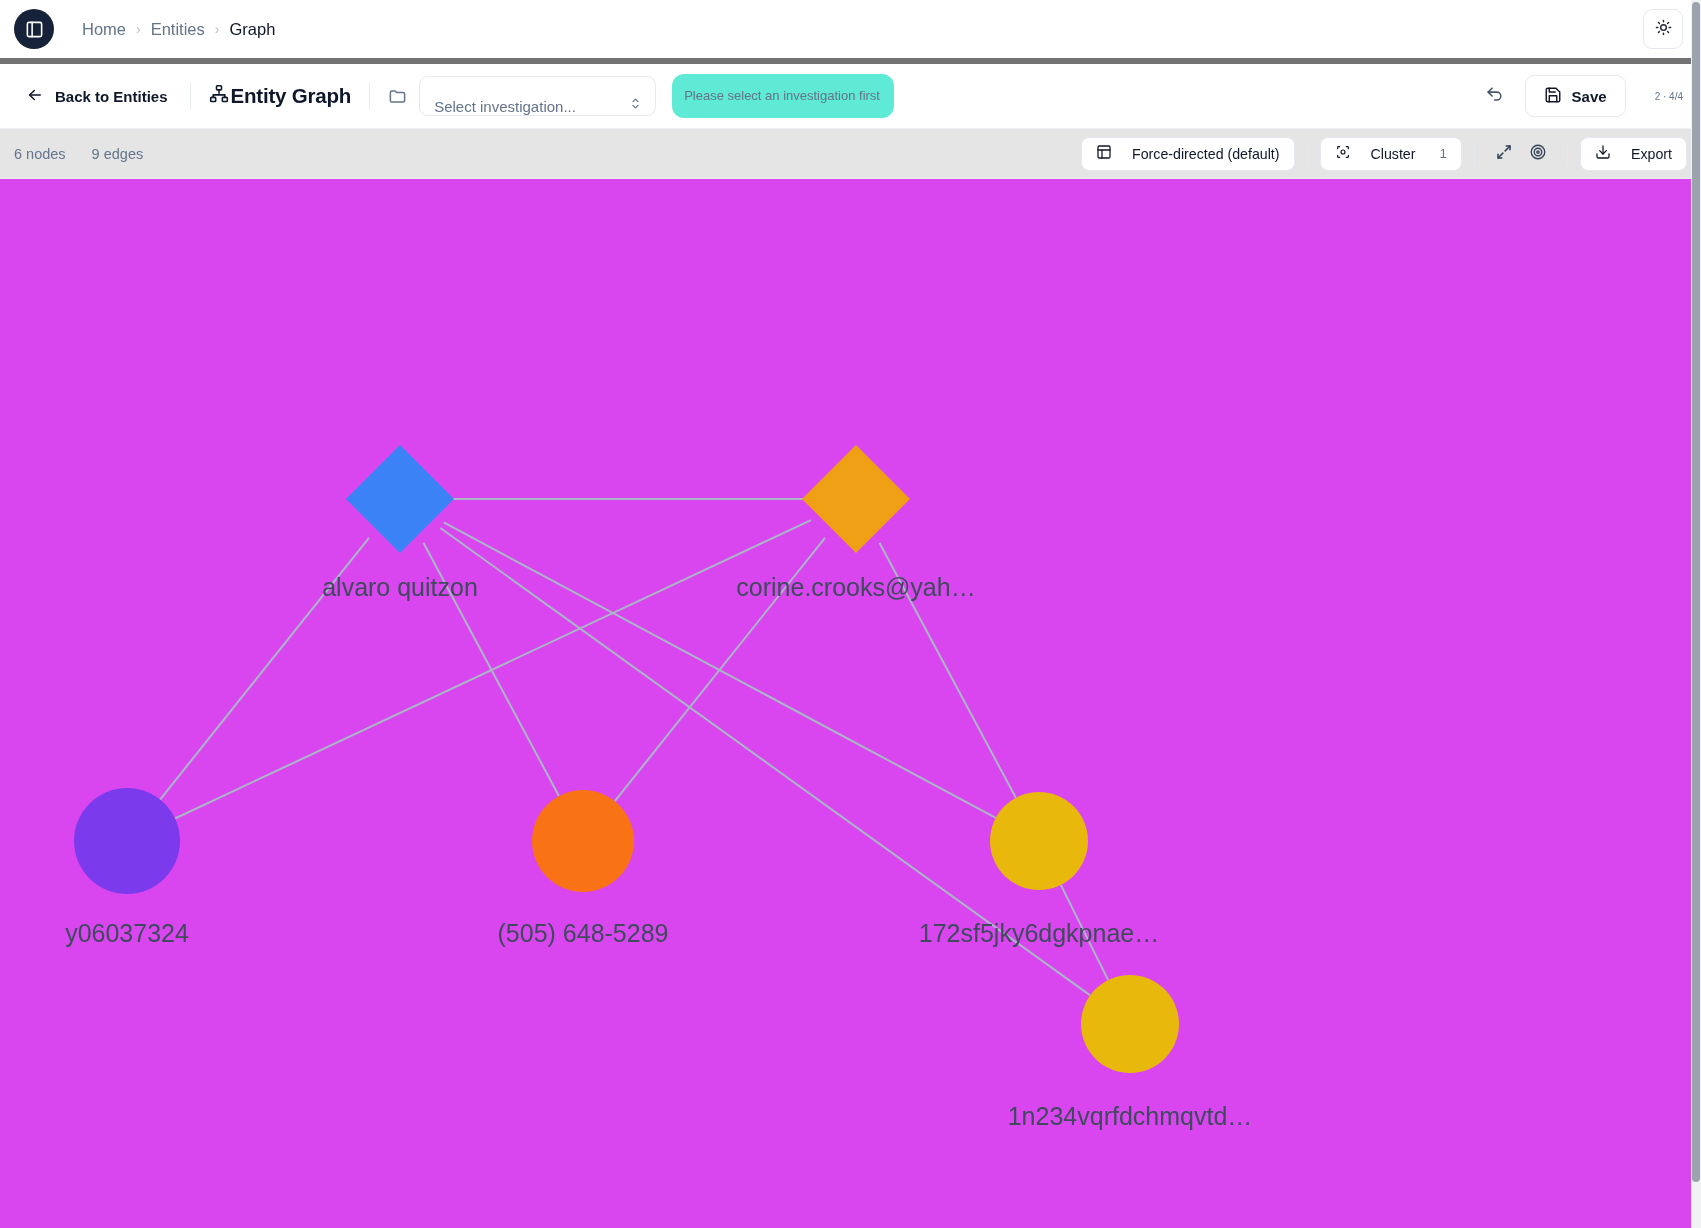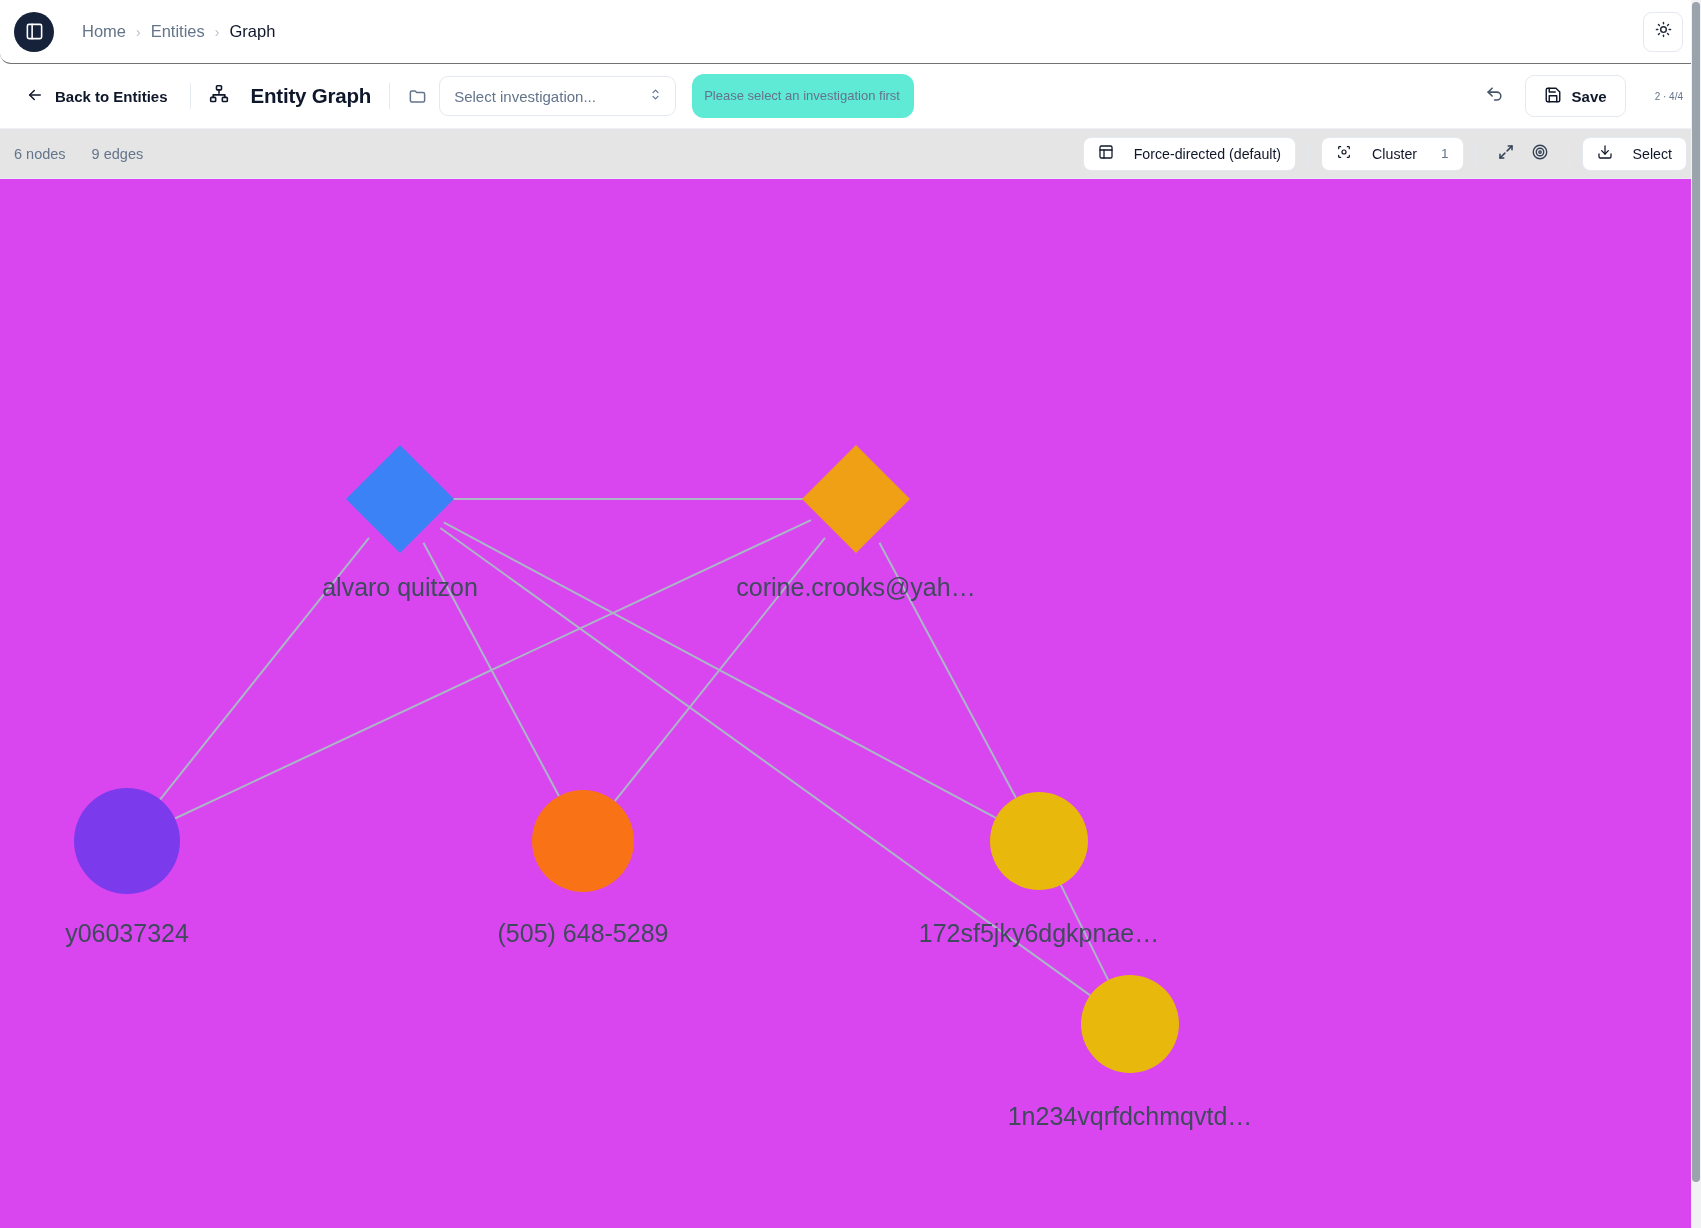--- a/index.html
+++ b/index.html
@@ -23,22 +23,21 @@
   }
 
   
   .topbar {
     height: 64px;
     flex: 0 0 64px;
     display: flex;
     align-items: center;
     padding: 0 18px 0 14px;
     background: #ffffff;
-    border-bottom: 1px solid #737373;
-    border-radius: 11px;
+    border-bottom: 6px solid #737373;
   }
   .sidebar-toggle {
     width: 40px; height: 40px;
     border-radius: 50%;
     background: #16213a;
     display: flex; align-items: center; justify-content: center;
     flex: 0 0 40px;
     cursor: pointer;
   }
   .sidebar-toggle svg { display: block; }
@@ -74,29 +73,29 @@
     gap: 0;
   }
   .back-btn {
     display: flex; align-items: center; gap: 11px;
     font-size: 15px; font-weight: 600; color: #0f172a;
     cursor: pointer; background: none; border: none;
     font-family: inherit;
     padding: 6px 4px;
   }
   .vsep { width: 1px; height: 26px; background: #e6eaf1; margin: 0 18px; flex: 0 0 1px; }
-  .title-group { display: flex; align-items: center; gap: 22px; }
+  .title-group { display: flex; align-items: center; gap: 2px; }
   .graph-title { font-size: 20.5px; font-weight: 700; color: #0f172a; letter-spacing: -0.2px; }
   .folder-icon { color: #64748b; display: flex; }
   .select-box {
     width: 237px; height: 40px;
     border: 1px solid #e4e8f0;
     border-radius: 9px;
     background: #ffffff;
-    display: flex; align-items: center;
+    display: flex; align-items: flex-end;
     padding: 0 12px 0 14px;
     cursor: pointer;
     margin-left: 12px;
   }
   .select-placeholder { flex: 1 1 auto; font-size: 15px; color: #64748b; }
   .warn-banner {
     margin-left: 16px;
     width: 222px;
     min-height: 44px;
     background: #5eead4;
@@ -365,21 +364,21 @@
     <div class="ctl-sep"></div>
 
     <button class="pill">
       <span>
         <svg width="16" height="16" viewBox="0 0 24 24" fill="none" stroke="#0f172a" stroke-width="1.9" stroke-linecap="round" stroke-linejoin="round">
           <path d="M21 15v4a2 2 0 0 1-2 2H5a2 2 0 0 1-2-2v-4"></path>
             <polyline points="7 10 12 15 17 10"></polyline>
             <line x1="12" y1="3" x2="12" y2="15"></line>
         </svg>
       </span>
-      <span>Select</span>
+      <span>Export</span>
     </button>
   </div>
 
   <div class="canvas">
     <svg id="graph-svg" viewBox="0 0 1701 1049" preserveAspectRatio="xMidYMid meet">
       <g id="edge-layer">
           <line x1="449.68" y1="320" x2="806.32" y2="320" class="edge-line" stroke="#aab7c6"></line>
           <line x1="369.00670266506506" y1="358.8267680899185" x2="160.0645080264" y2="620.5785284064879" class="edge-line" stroke="#aab7c6"></line>
           <line x1="423.4386314894191" y1="363.80334409497993" x2="558.938602939606" y2="617.0327989363129" class="edge-line" stroke="#aab7c6"></line>
           <line x1="443.80109277584006" y1="343.44283838706934" x2="995.7984390898517" y2="638.8780378227376" class="edge-line" stroke="#aab7c6"></line>

